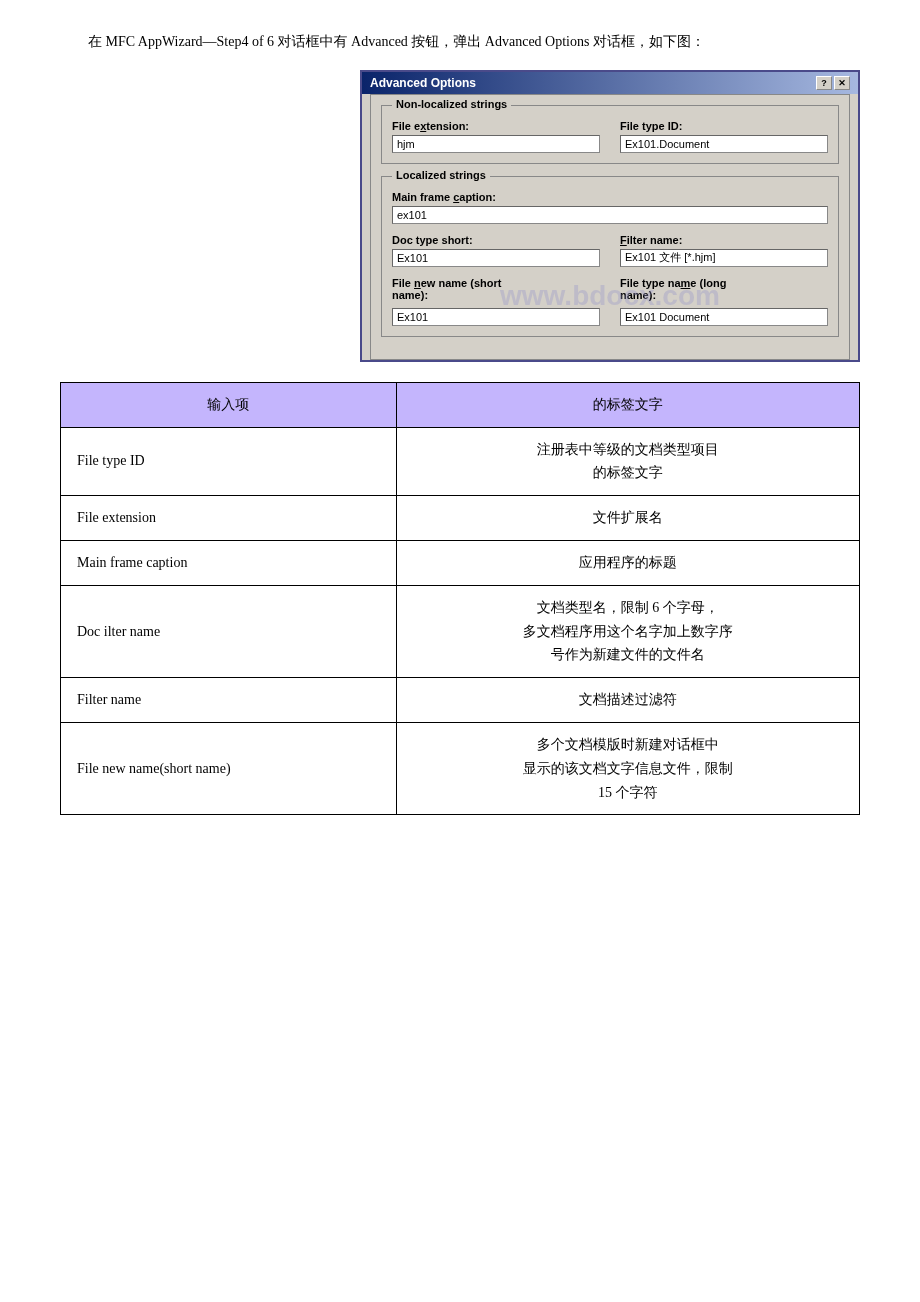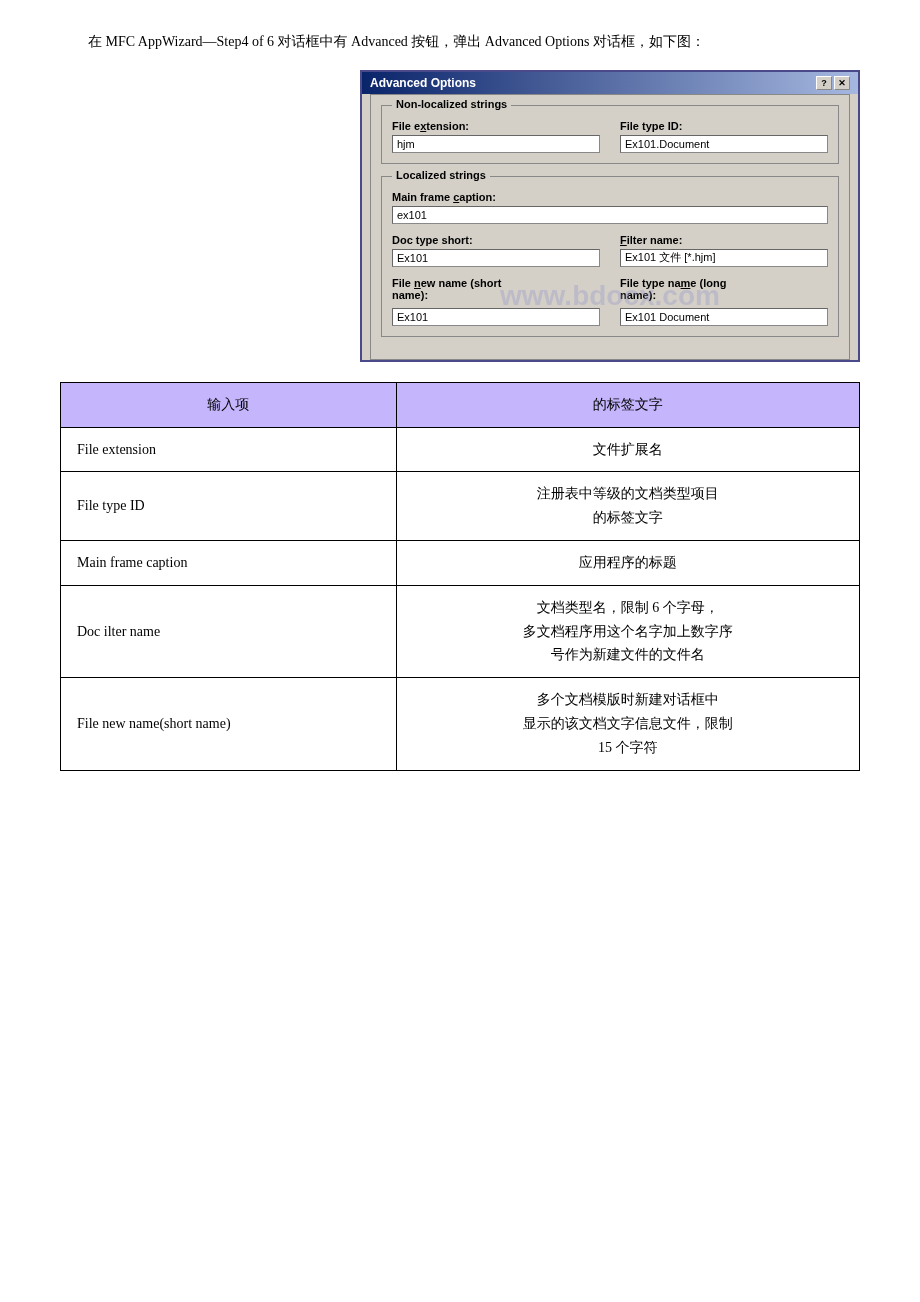--- a/index.html
+++ b/index.html
@@ -298,33 +298,37 @@
   </div>
 </div>
 
 <table class="info-table">
   <tbody>
       <tr>
     <td>输入项</td>
     <td>的标签文字</td>
   </tr>
   <tr>
+    <td>File type ID</td>
+    <td style="text-align:center;">注册表中等级的文档类型项目<br>的标签文字</td>
+  </tr>
+  <tr>
     <td>File extension</td>
     <td>文件扩展名</td>
   </tr>
   <tr>
-    <td>File type ID</td>
-    <td style="text-align:center;">注册表中等级的文档类型项目<br>的标签文字</td>
-  </tr>
-  <tr>
     <td>Main frame caption</td>
     <td>应用程序的标题</td>
   </tr>
   <tr>
     <td>Doc ilter name</td>
     <td style="text-align:center;">文档类型名，限制 6 个字母，<br>多文档程序用这个名字加上数字序<br>号作为新建文件的文件名</td>
   </tr>
   <tr>
+    <td>Filter name</td>
+    <td>文档描述过滤符</td>
+  </tr>
+  <tr>
     <td>File new name(short name)</td>
     <td style="text-align:center;">多个文档模版时新建对话框中<br>显示的该文档文字信息文件，限制<br>15 个字符</td>
   </tr>
 </tbody>
   </table>
 
 </body></html>

